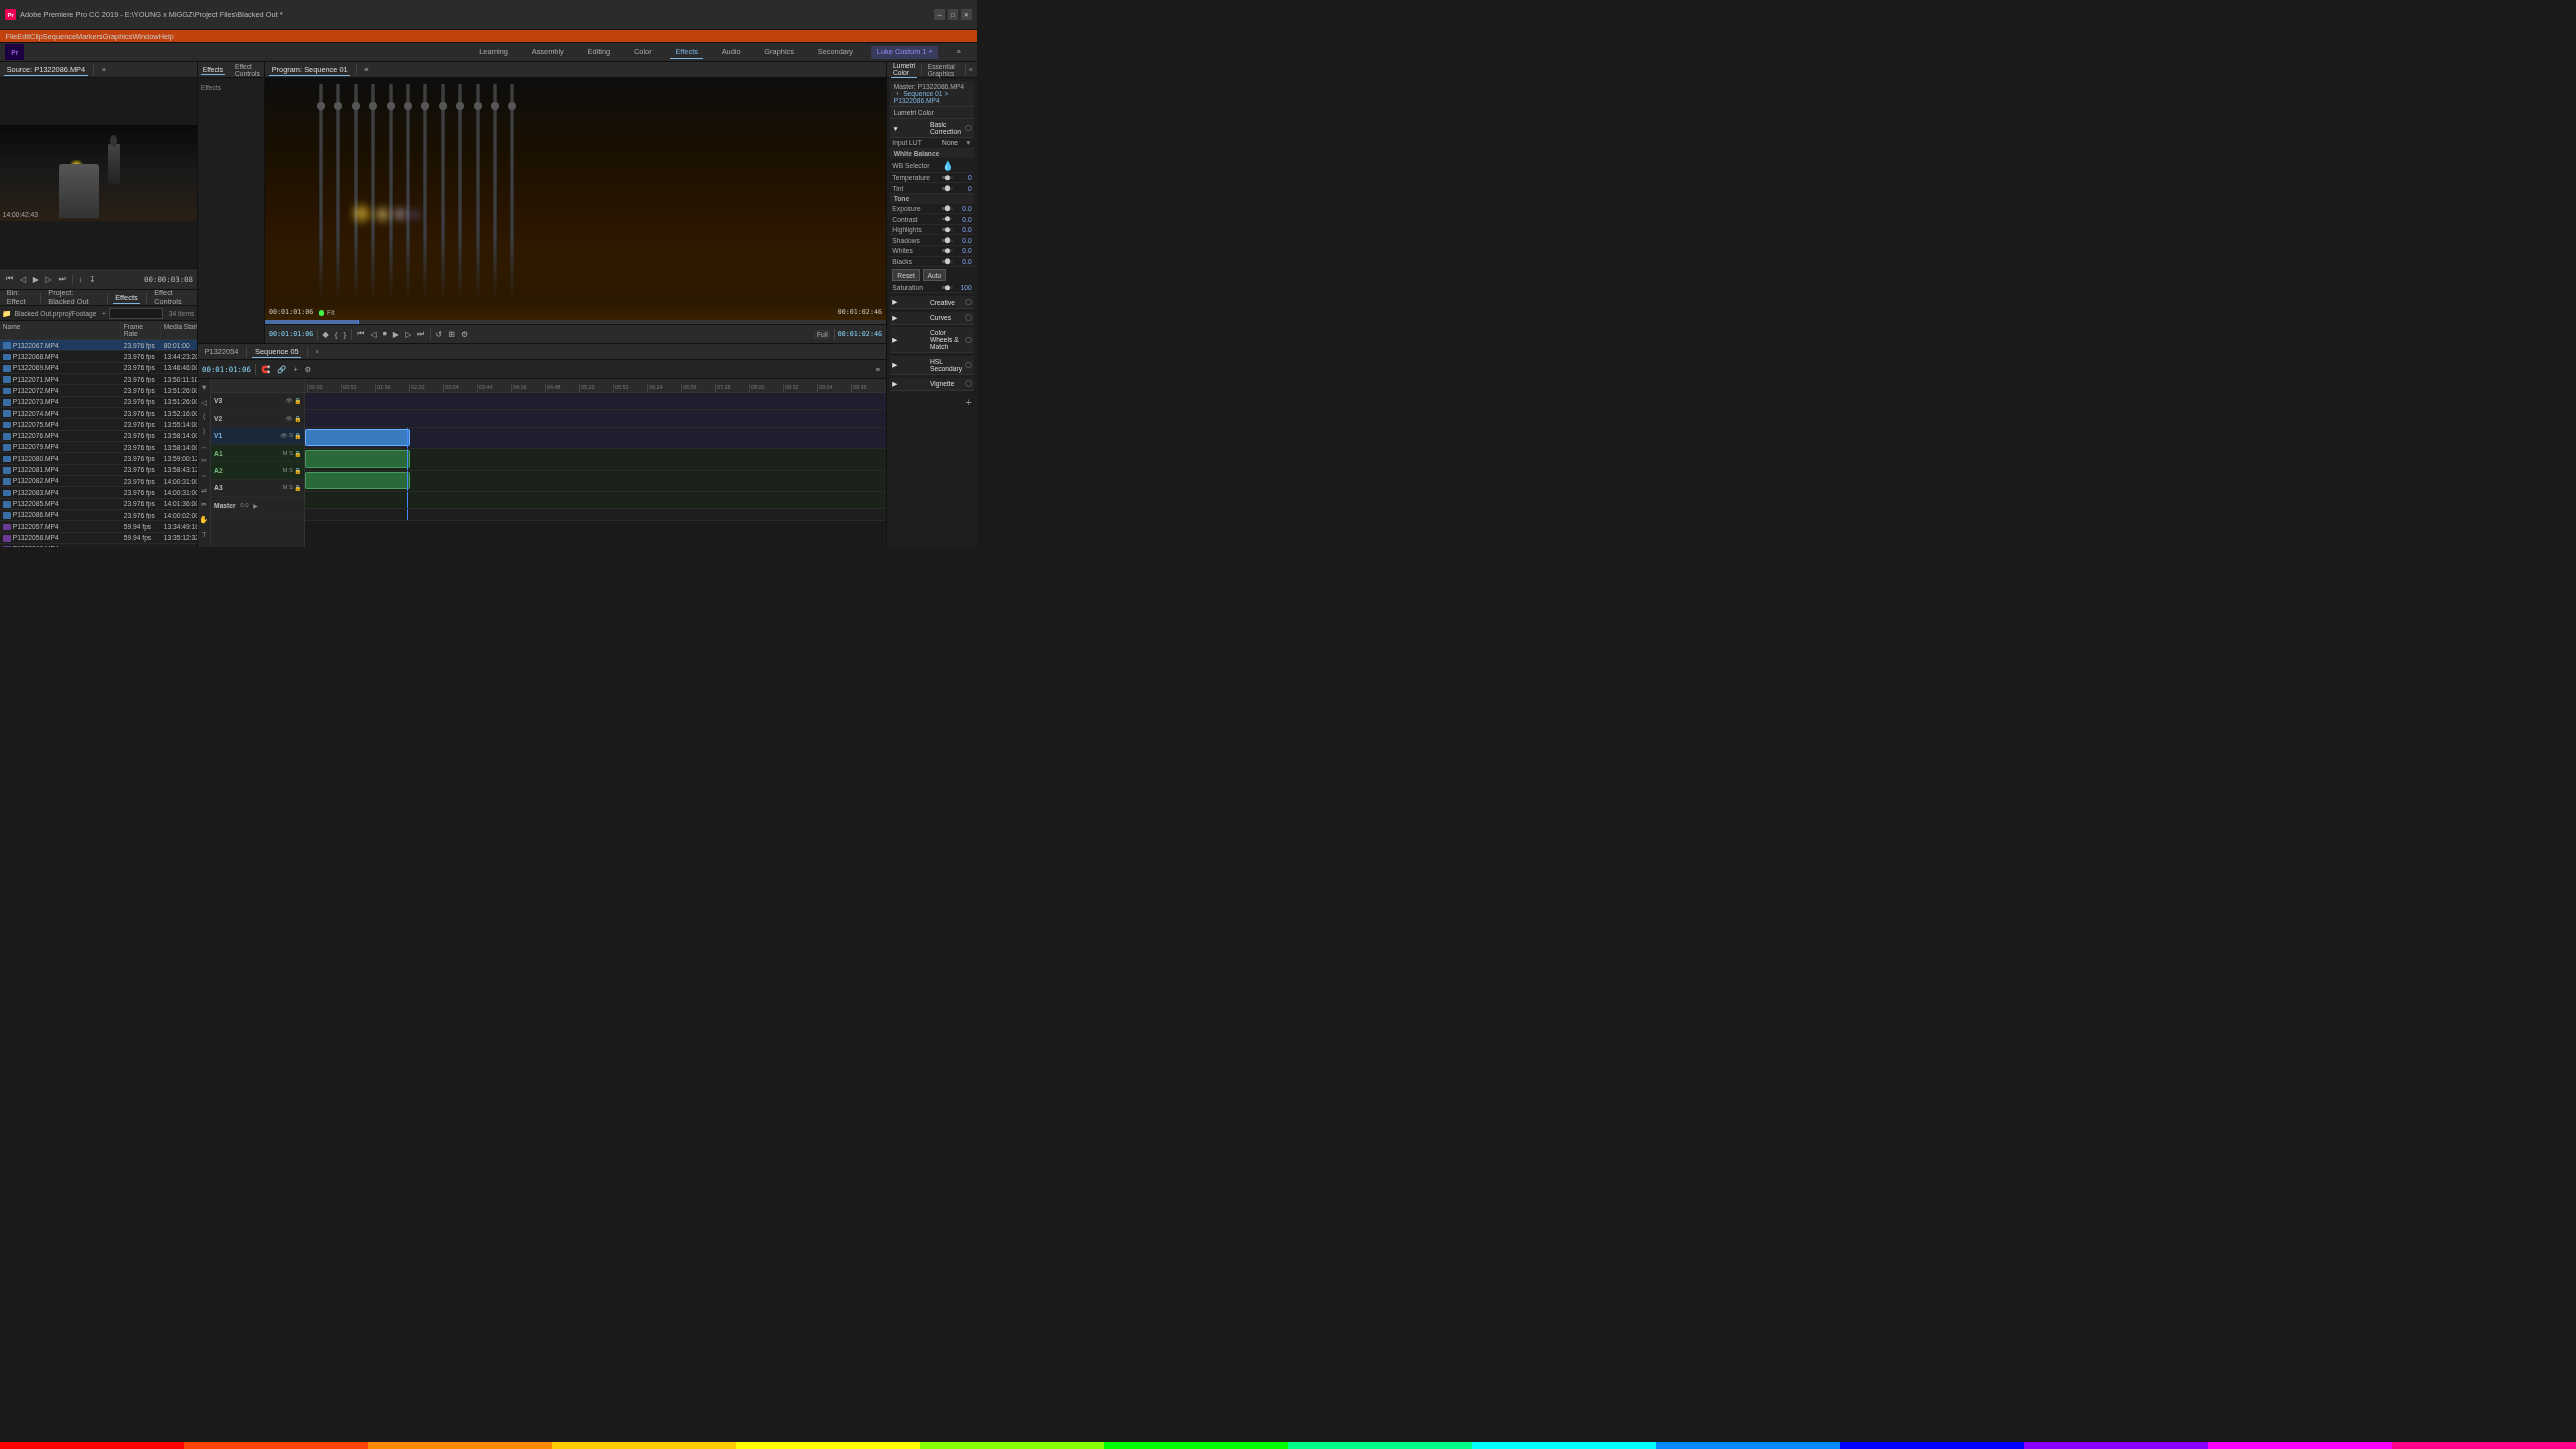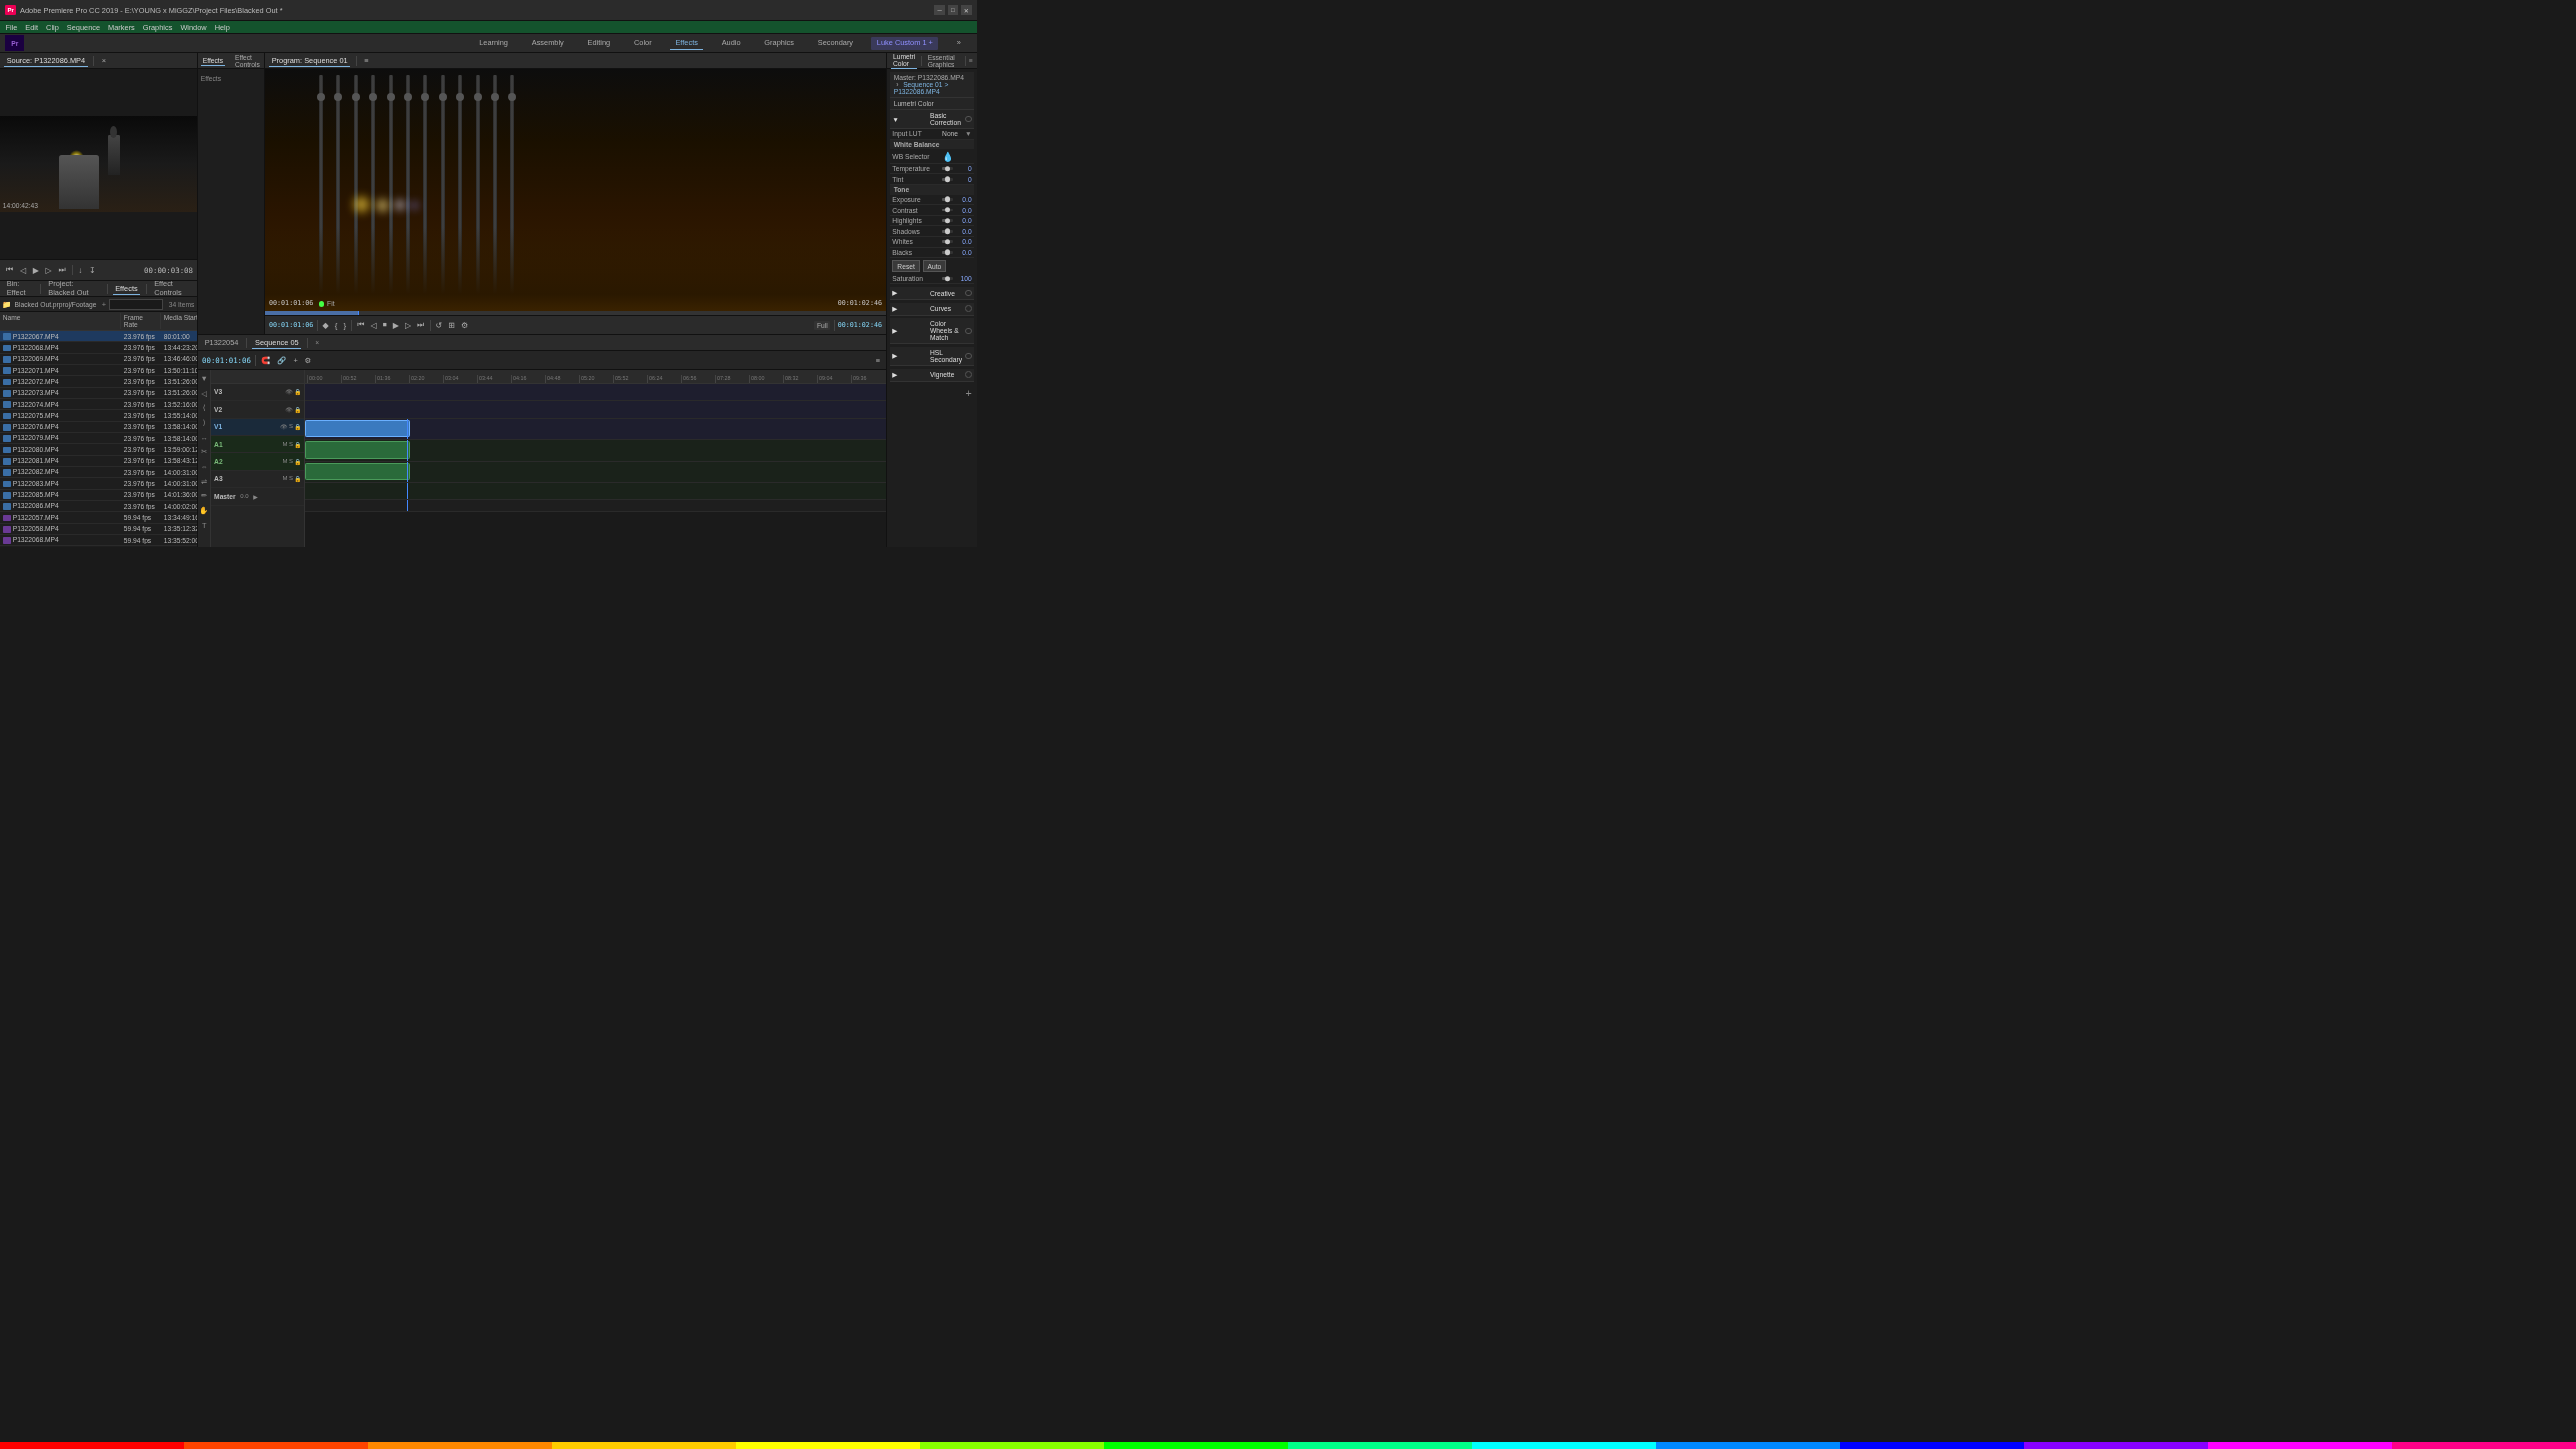--- a/index.html
+++ b/index.html
@@ -10,21 +10,21 @@
       font-size: 7.4px;
       width: 977px;
       height: 547px;
       overflow: hidden;
       position: relative;
     }
 
     
     #title-bar {
       background: #2b2b2b;
-      height: 21px;
+      height: 30px;
       display: flex;
       align-items: center;
       padding: 0 5.4px;
       font-size: 7.4px;
       color: #bbb;
       border-bottom: 0.7px solid #111;
     }
     #title-bar .app-icon {
       width: 10.7px; height: 10.7px;
       background: #e05;
@@ -37,26 +37,26 @@
     #title-bar .win-controls { display: flex; gap: 2.7px; }
     #title-bar .win-btn {
       width: 10.7px; height: 10.7px;
       background: #444;
       display: flex; align-items: center; justify-content: center;
       font-size: 6px; cursor: pointer; color: #ccc;
     }
 
     
     #menu-bar {
-      background: #14532d;
+      background: #c2410c;
       height: 13.4px;
       display: flex;
       align-items: center;
       padding: 0 5.4px;
-      gap: 8px;
+      gap: 0;
       border-bottom: 0.7px solid #111;
     }
     #menu-bar span {
       font-size: 7.4px;
       color: #ccc;
       cursor: pointer;
     }
 
     
     #workspace-bar {

